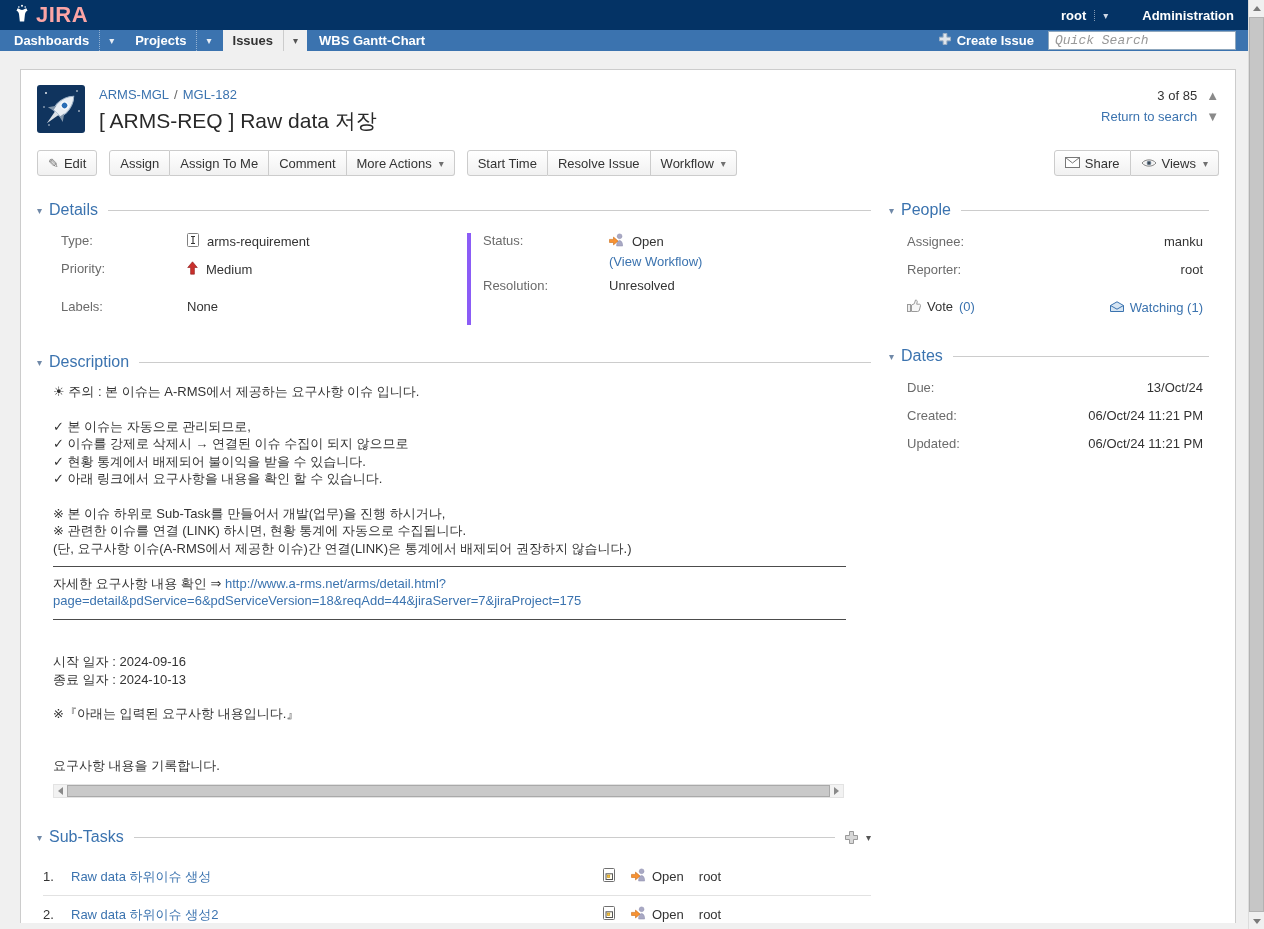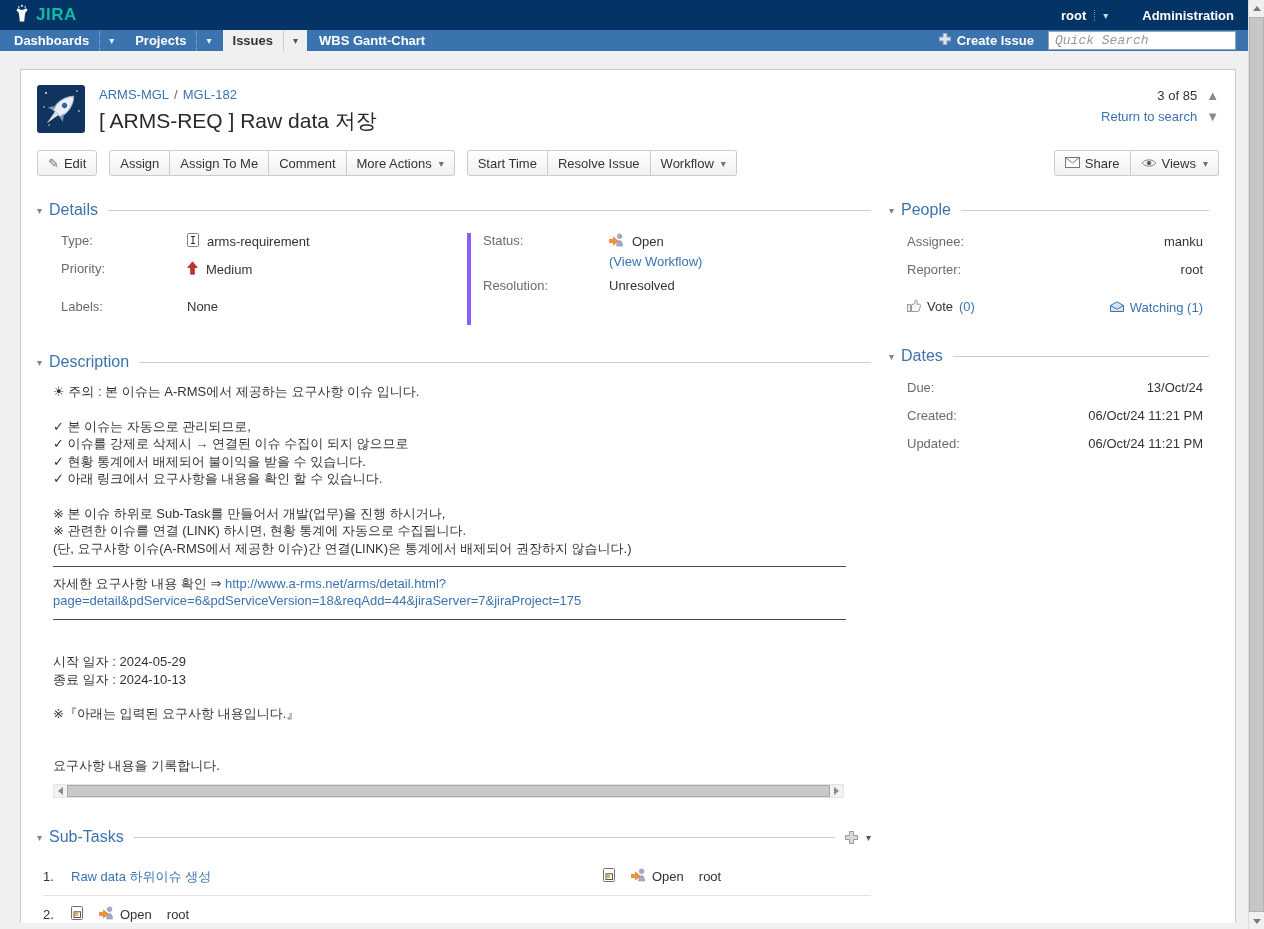--- a/index.html
+++ b/index.html
@@ -3,21 +3,21 @@
 <meta charset="utf-8">
 <style>
   *{box-sizing:border-box;margin:0;padding:0}
   html,body{width:1264px;height:929px;overflow:hidden}
   body{font-family:"Liberation Sans","DejaVu Sans",sans-serif;font-size:13px;color:#333;background:#f0f0f0;position:relative}
   a{text-decoration:none}
   .link{color:#3b73af;cursor:pointer}
   
   .topbar{height:30px;background:#043365;display:flex;align-items:center;padding:0 30px 0 12px;color:#fff}
   .logo{display:flex;align-items:center;gap:4px}
-  .logo-text{font-size:17px;font-weight:bold;letter-spacing:.5px;color:#14b8a6}
+  .logo-text{font-size:22px;font-weight:bold;letter-spacing:.5px;color:#fca5a5}
   .topbar-right{margin-left:auto;display:flex;align-items:center}
   .tb-user{display:flex;align-items:center;font-weight:bold}
   .tb-user .lbl{padding:0 8px}
   .tb-caret{border-left:1px dotted rgba(255,255,255,.5);padding:0 8px;font-size:10px;color:#cfd9e6}
   .tb-admin{margin-left:26px;font-weight:bold;color:#fff}
   
   .navbar{height:21px;background:#3b73af;display:flex;align-items:stretch;padding:0 2px;color:#fff}
   .nav-item{display:flex;align-items:stretch;margin-left:2px}
   .nav-label{display:flex;align-items:center;padding:0 10px;font-weight:bold;white-space:nowrap}
   .nav-caret{display:flex;align-items:center;padding:0 9px;font-size:10px;border-left:1px dotted rgba(255,255,255,.45);color:#e8eef5}
@@ -331,21 +331,21 @@
             <p>✓ 아래 링크에서 요구사항을 내용을 확인 할 수 있습니다.</p>
             <div class="gap1"></div>
             <p>※ 본 이슈 하위로 Sub-Task를 만들어서 개발(업무)을 진행 하시거나,</p>
             <p>※ 관련한 이슈를 연결 (LINK) 하시면, 현황 통계에 자동으로 수집됩니다.</p>
             <p>(단, 요구사항 이슈(A-RMS에서 제공한 이슈)간 연결(LINK)은 통계에서 배제되어 권장하지 않습니다.)</p>
             <p class="divider">—————————————————————————————————————————————————————————————</p>
             <p><span>자세한 요구사항 내용 확인 ⇒ </span><a class="link">http://www.a-rms.net/arms/detail.html?</a></p>
             <p><a class="link">page=detail&amp;pdService=6&amp;pdServiceVersion=18&amp;reqAdd=44&amp;jiraServer=7&amp;jiraProject=175</a></p>
             <p class="divider">—————————————————————————————————————————————————————————————</p>
             <div class="gap1" style="height:26px"></div>
-            <p>시작 일자 : 2024-05-29</p>
+            <p>시작 일자 : 2024-09-16</p>
             <p>종료 일자 : 2024-10-13</p>
             <div class="gap1"></div>
             <p>※『아래는 입력된 요구사항 내용입니다.』</p>
             <div class="gap2"></div>
             <p>요구사항 내용을 기록합니다.</p>
             <div class="hscroll">
               <span class="hs-btn">
                   <span class="tri-l"></span>
                 </span>
               <span class="hs-thumb"></span>
@@ -386,20 +386,21 @@
                       <path d="M7.6 13c0-3.4 1.2-5.4 3-5.4s3 2 3 5.4z" fill="#a9a9c4" stroke="#8888aa" stroke-width=".5"></path>
                       <path d="M.5 6.4h4V4.1L9 8l-4.5 3.9V9.5h-4z" fill="#f79232" stroke="#c96b17" stroke-width=".6"></path>
                     </svg>
                 </span>
                 <span class="st-open">Open</span>
                 <span class="st-assignee">root</span>
               </span>
             </div>
             <div class="strow">
               <span class="st-num">2.</span>
+              <span class="st-title"><a class="link">Raw data 하위이슈 생성2</a></span>
               <span class="st-right">
                 <span class="st-doc">
                   <svg width="12" height="14" viewBox="0 0 12 14">
                       <rect x=".5" y=".5" width="11" height="13" rx="1" fill="#fff" stroke="#707070"></rect>
                       <rect x="3" y="5.8" width="6.5" height="5.7" fill="#fffdf2" stroke="#555"></rect>
                       <rect x="4.2" y="7" width="2.6" height="2.6" fill="#f6c342" stroke="#b8860b" stroke-width=".5"></rect>
                     </svg>
                 </span>
                 <span class="st-status">
                   <svg width="15" height="14" viewBox="0 0 15 14">

